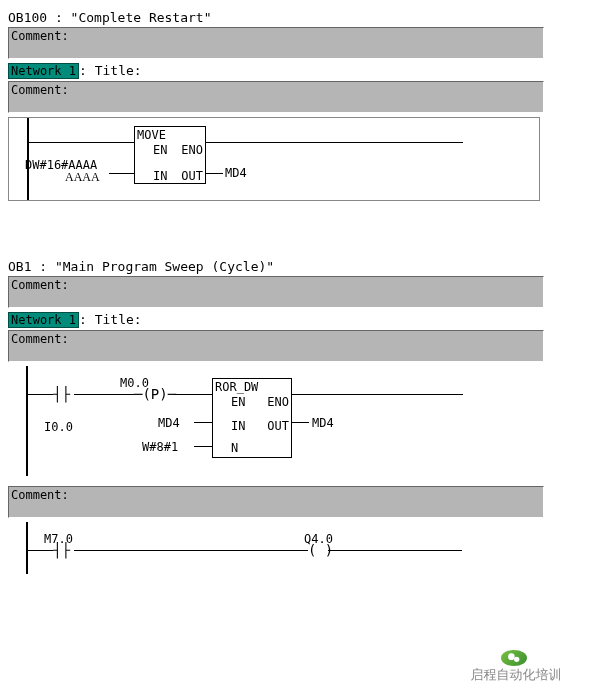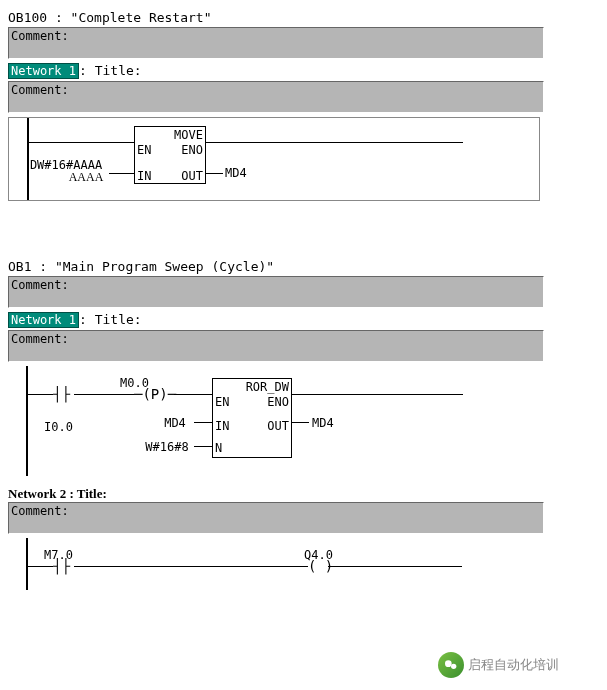--- a/index.html
+++ b/index.html
@@ -22,21 +22,21 @@
     border-bottom: 1px solid #fff;
     width: 530px;
     height: 28px;
     padding: 1px 2px;
     font-size: 12px;
     margin-bottom: 4px;
   }
   .network-label {
     display: inline-block;
     background: #008b7a;
-    color: #ffffff;
+    color: #000000;
     padding: 0 2px;
     border: 1px solid #004f45;
     font-size: 12px;
   }
   .network-title-line {
     margin: 4px 0 2px 0;
   }
   .ladder-area {
     border: 1px solid #888;
     width: 530px;
@@ -50,46 +50,47 @@
     top: 0;
     bottom: 0;
     border-left: 2px solid #000;
   }
   
   .fbox {
     position: absolute;
     border: 1px solid #000;
     background: #fff;
     font-size: 12px;
-    text-align: right;
+    text-align: left;
   }
   .fbox .title {
     border-bottom: 0;
     padding: 1px 2px;
   }
   .fbox .ports {
     display: flex;
     justify-content: space-between;
     padding: 0 2px;
+    margin-left: 16px;
   }
   .port-left, .port-right {
     font-size: 12px;
   }
   
   .hwire {
     position: absolute;
     border-top: 1px solid #000;
     height: 0;
   }
   .txt {
     position: absolute;
     font-size: 12px;
     white-space: nowrap;
   }
-  .txt-r { text-align: center; }
+  .txt-r { text-align: left; }
   
   .contact {
     position: absolute;
     font-size: 14px;
     font-family: monospace;
   }
   .coil {
     position: absolute;
     font-size: 14px;
     font-family: monospace;
@@ -100,20 +101,21 @@
     font-family: "SimSun", serif;
   }
   .watermark {
     position: absolute;
     right: 4px;
     bottom: 4px;
     display: flex;
     align-items: center;
     font-size: 13px;
     color: #888;
+    flex-direction: column;
   }
   .watermark .icon {
     width: 26px;
     height: 26px;
     border-radius: 50%;
     background: linear-gradient(135deg,#7ac043,#3a8f2e);
     margin-right: 4px;
     display:flex;
     align-items:center;
     justify-content:center;
@@ -216,27 +218,26 @@
         <span></span>
       </div>
     </div>
 
     <div class="hwire" style="left:283px; top:28px; width:172px;"></div>
 
     <div class="hwire" style="left:186px; top:56px; width:18px;"></div>
     <div class="txt txt-r" style="left:150px; top:50px; width:34px;">MD4</div>
 
     <div class="hwire" style="left:186px; top:80px; width:18px;"></div>
-    <div class="txt txt-r" style="left:134px; top:74px; width:50px;">W#16#8</div>
+    <div class="txt txt-r" style="left:134px; top:74px; width:50px;">W#8#1</div>
 
     <div class="hwire" style="left:283px; top:56px; width:18px;"></div>
     <div class="txt" style="left:304px; top:50px;">MD4</div>
   </div>
 
-  <div class="network-2-title">Network 2 : Title:</div>
   <div class="comment-box">
     <span>Comment:</span>
   </div>
 
   <div style="position:relative; width:530px; height:52px; margin-top:4px;text-decoration:underline;">
     <div style="position:absolute; left:18px; top:0; bottom:0; border-left:2px solid #000;"></div>
     <div class="hwire" style="left:20px; top:28px; width:25px;"></div>
 
     <div class="txt" style="left:36px; top:10px;">M7.0</div>
     <div class="contact" style="left:45px; top:20px;">┤├</div>

